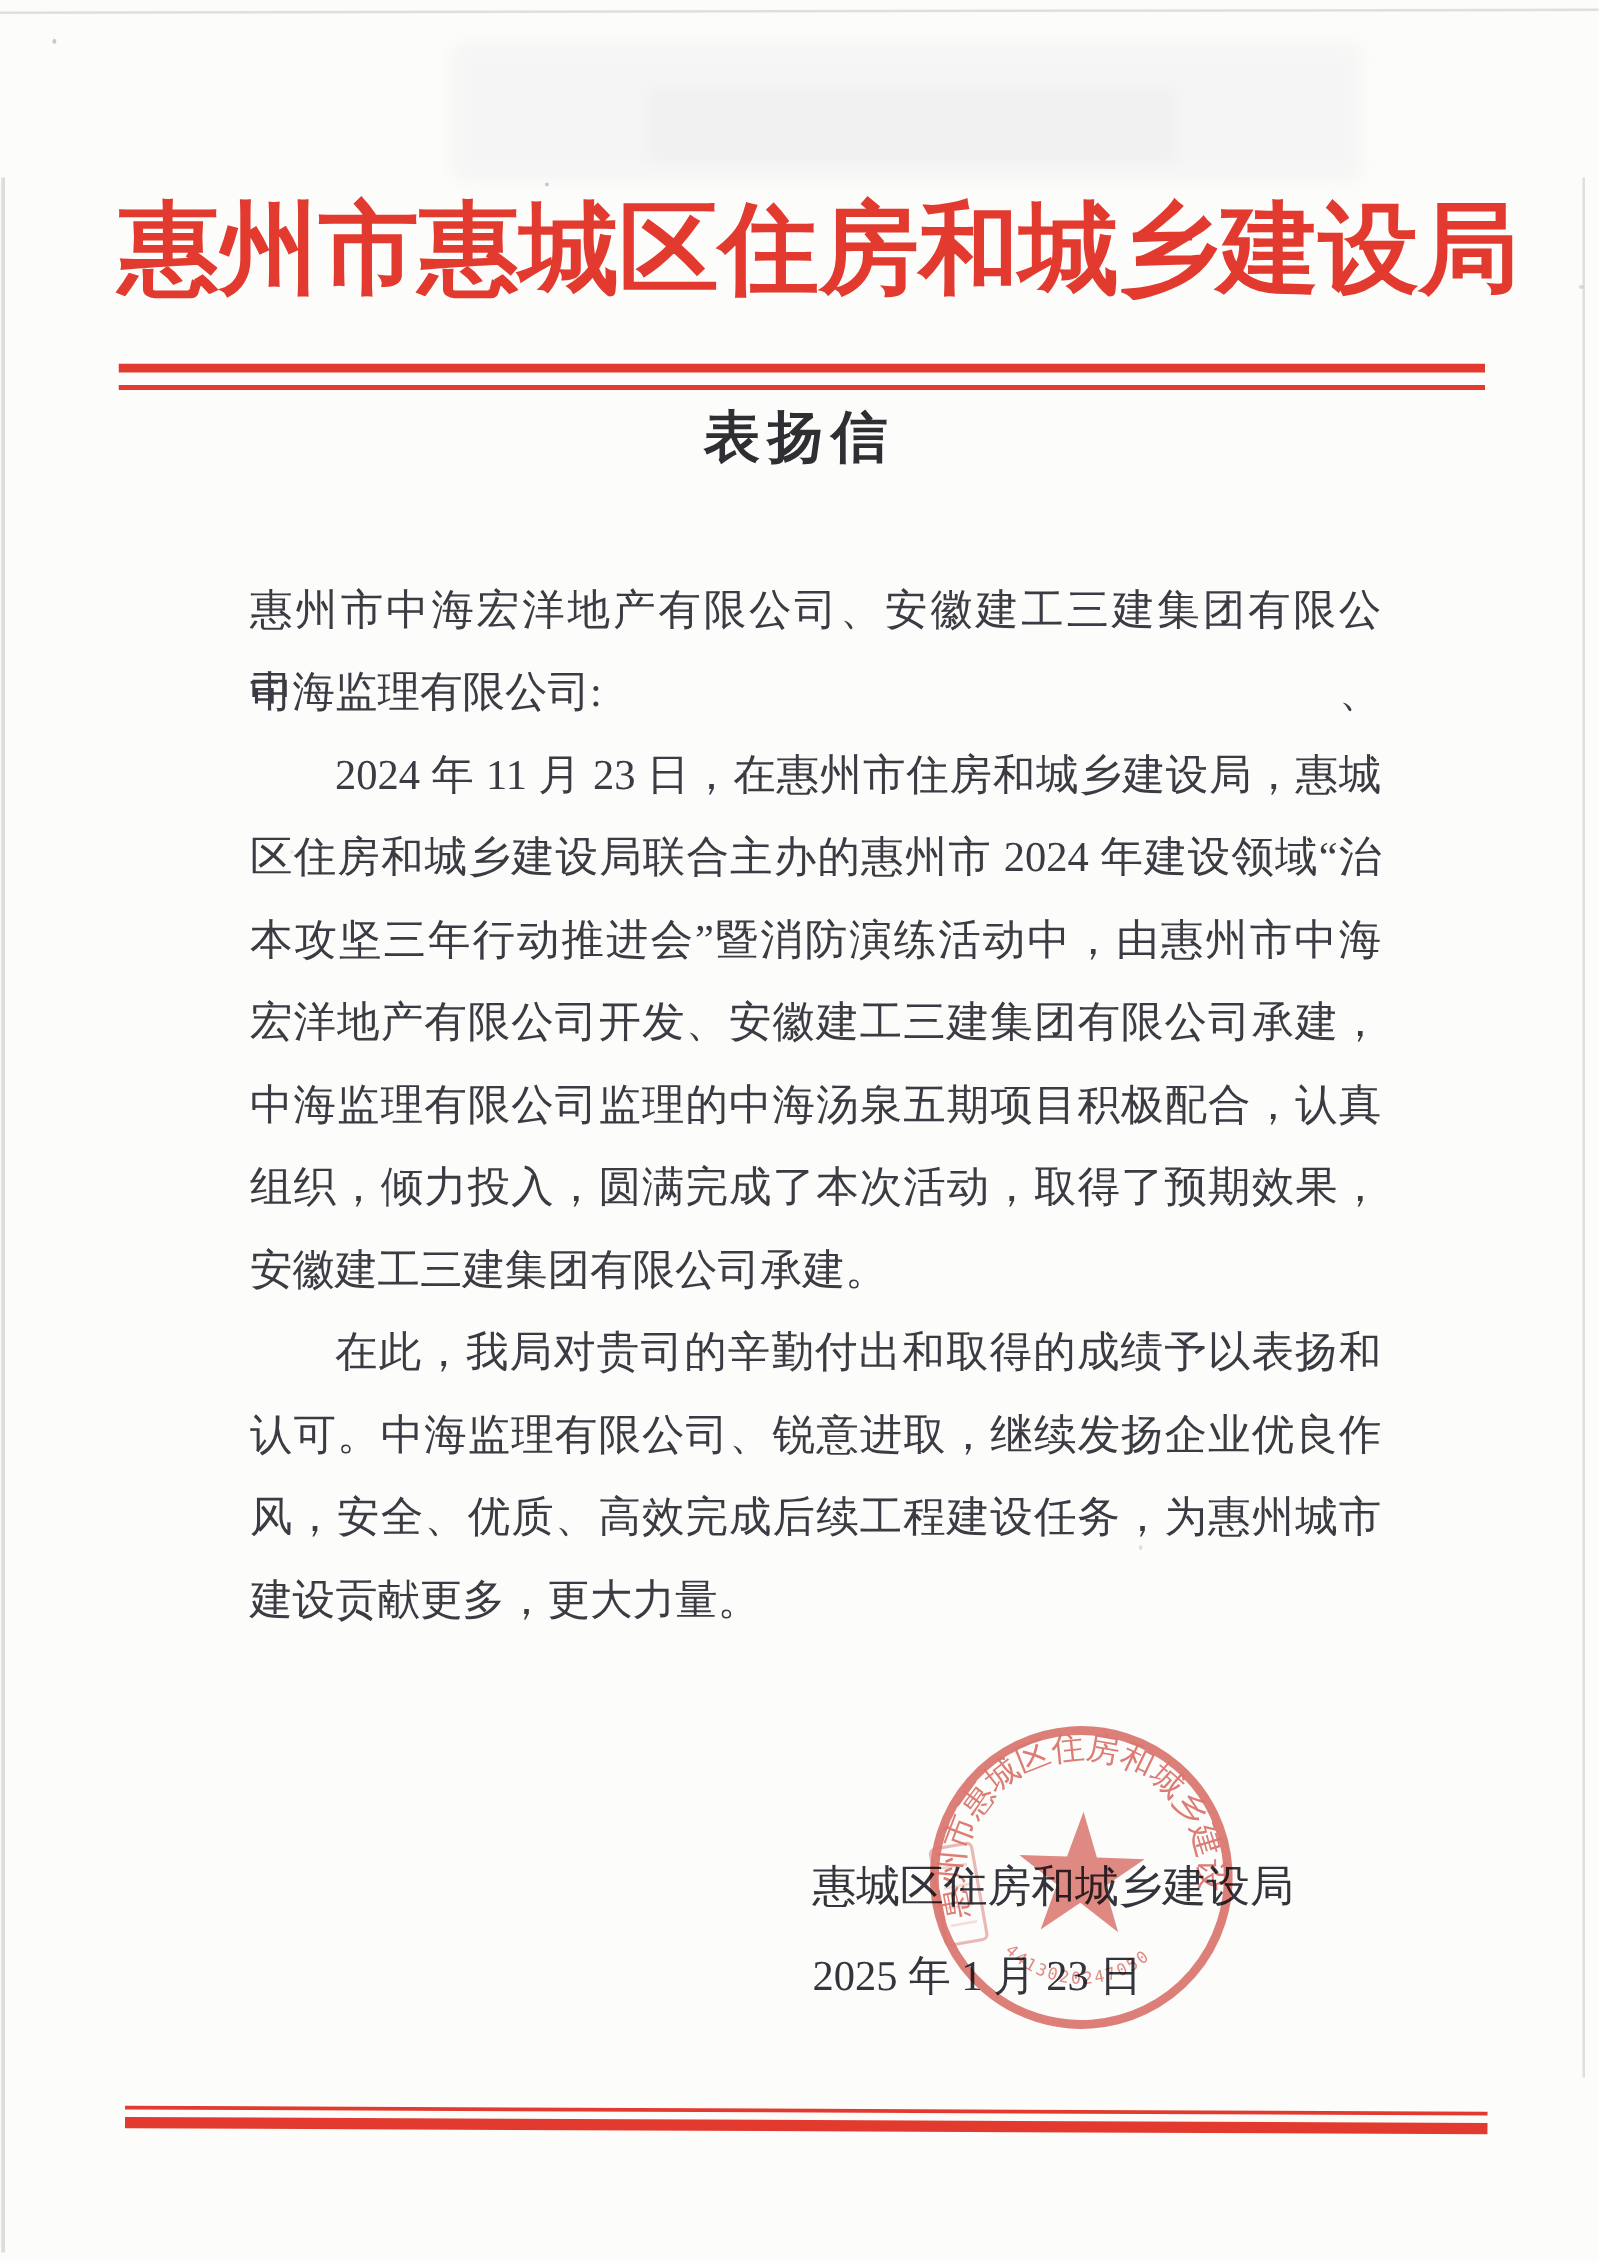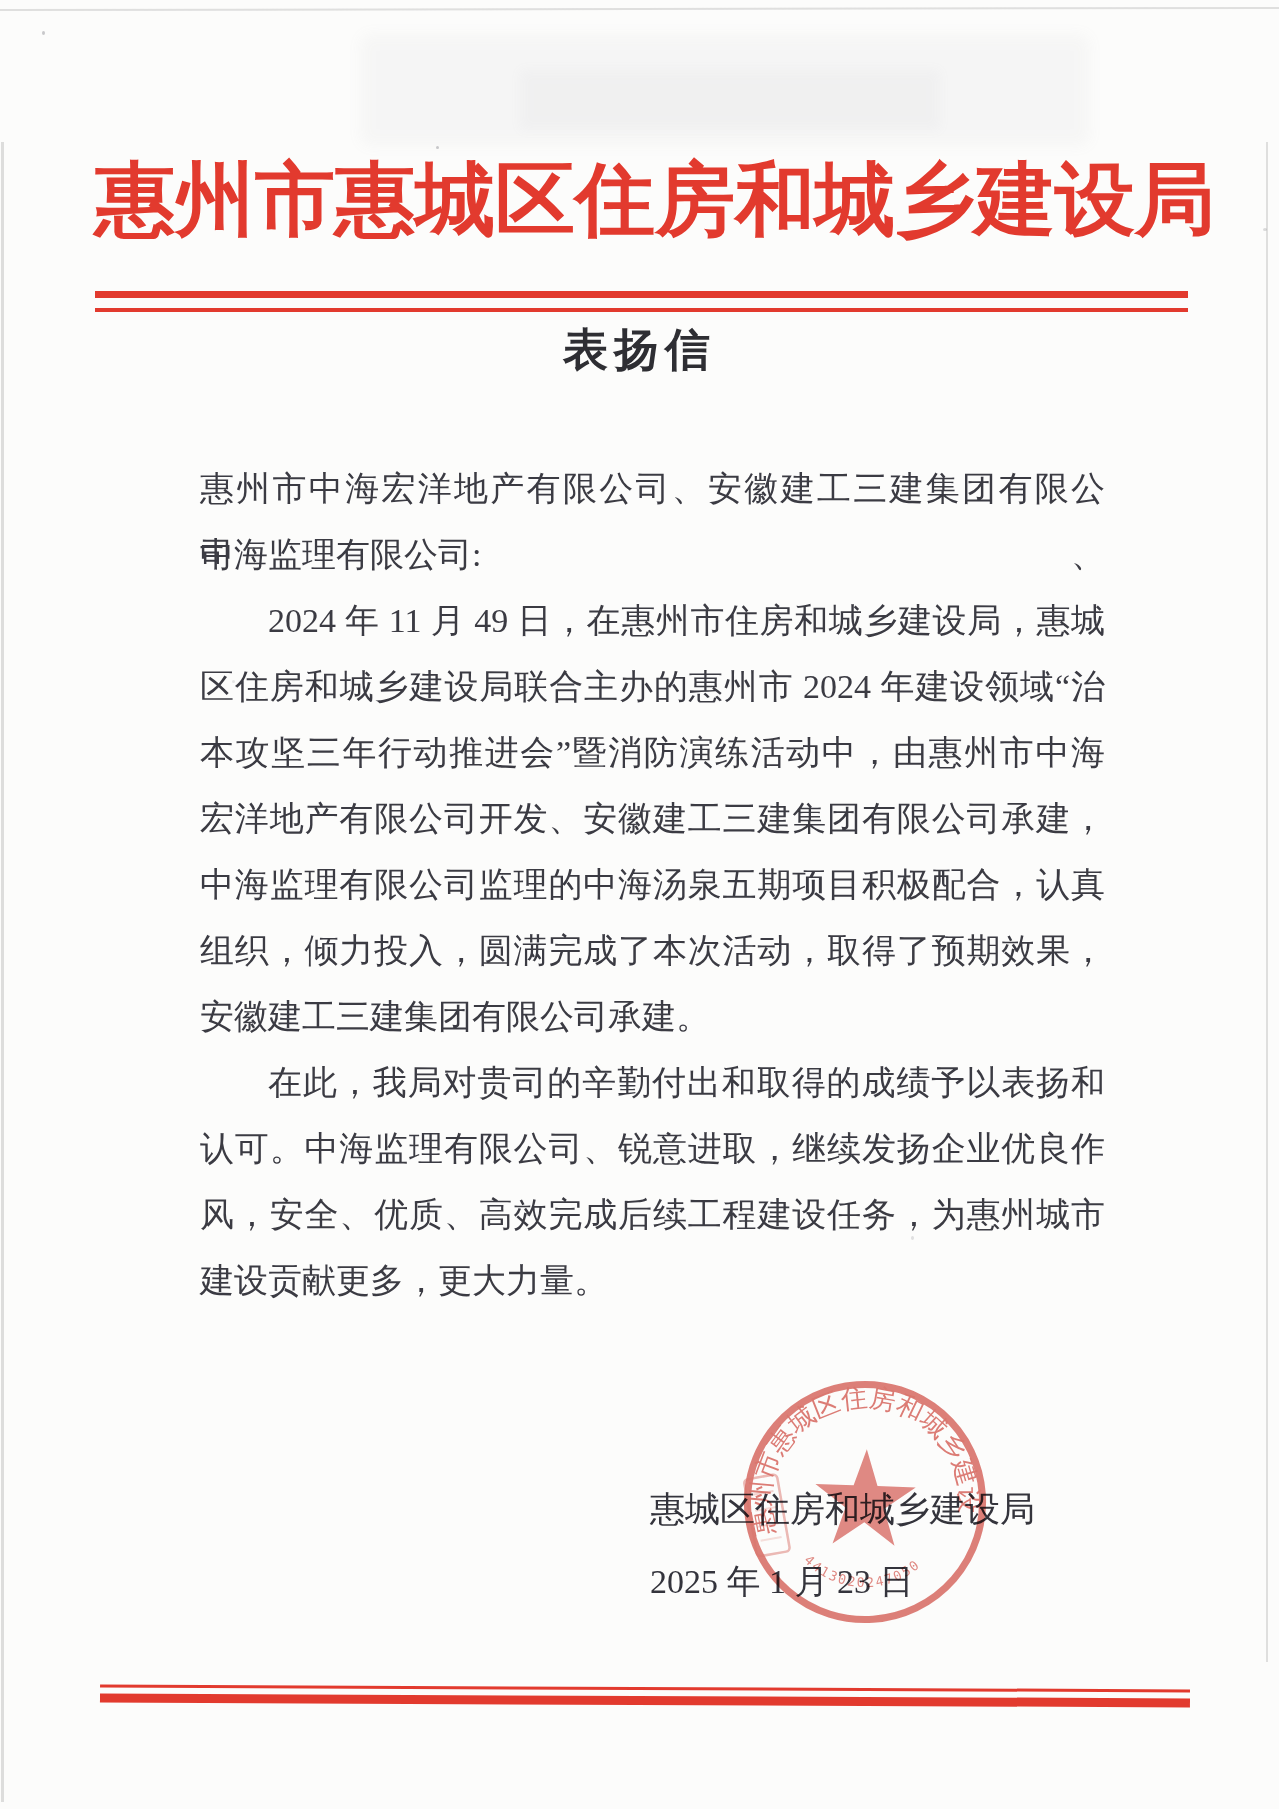--- a/index.html
+++ b/index.html
@@ -98,21 +98,21 @@
     <div class="bar thick"></div>
     <div class="gap1"></div>
     <div class="bar thin"></div>
   </div>
 
   <h2 class="title">表扬信</h2>
 
   <div class="letter-body" id="letter-body">
       <div class="line">惠州市中海宏洋地产有限公司、安徽建工三建集团有限公司、</div>
       <div class="line last">中海监理有限公司:</div>
-      <div class="line indent">2024 年 11 月 49 日，在惠州市住房和城乡建设局，惠城</div>
+      <div class="line indent">2024 年 11 月 23 日，在惠州市住房和城乡建设局，惠城</div>
       <div class="line">区住房和城乡建设局联合主办的惠州市 2024 年建设领域“治</div>
       <div class="line">本攻坚三年行动推进会”暨消防演练活动中，由惠州市中海</div>
       <div class="line">宏洋地产有限公司开发、安徽建工三建集团有限公司承建，</div>
       <div class="line">中海监理有限公司监理的中海汤泉五期项目积极配合，认真</div>
       <div class="line">组织，倾力投入，圆满完成了本次活动，取得了预期效果，</div>
       <div class="line last">安徽建工三建集团有限公司承建。</div>
       <div class="line indent">在此，我局对贵司的辛勤付出和取得的成绩予以表扬和</div>
       <div class="line">认可。中海监理有限公司、锐意进取，继续发扬企业优良作</div>
       <div class="line">风，安全、优质、高效完成后续工程建设任务，为惠州城市</div>
       <div class="line last">建设贡献更多，更大力量。</div>

